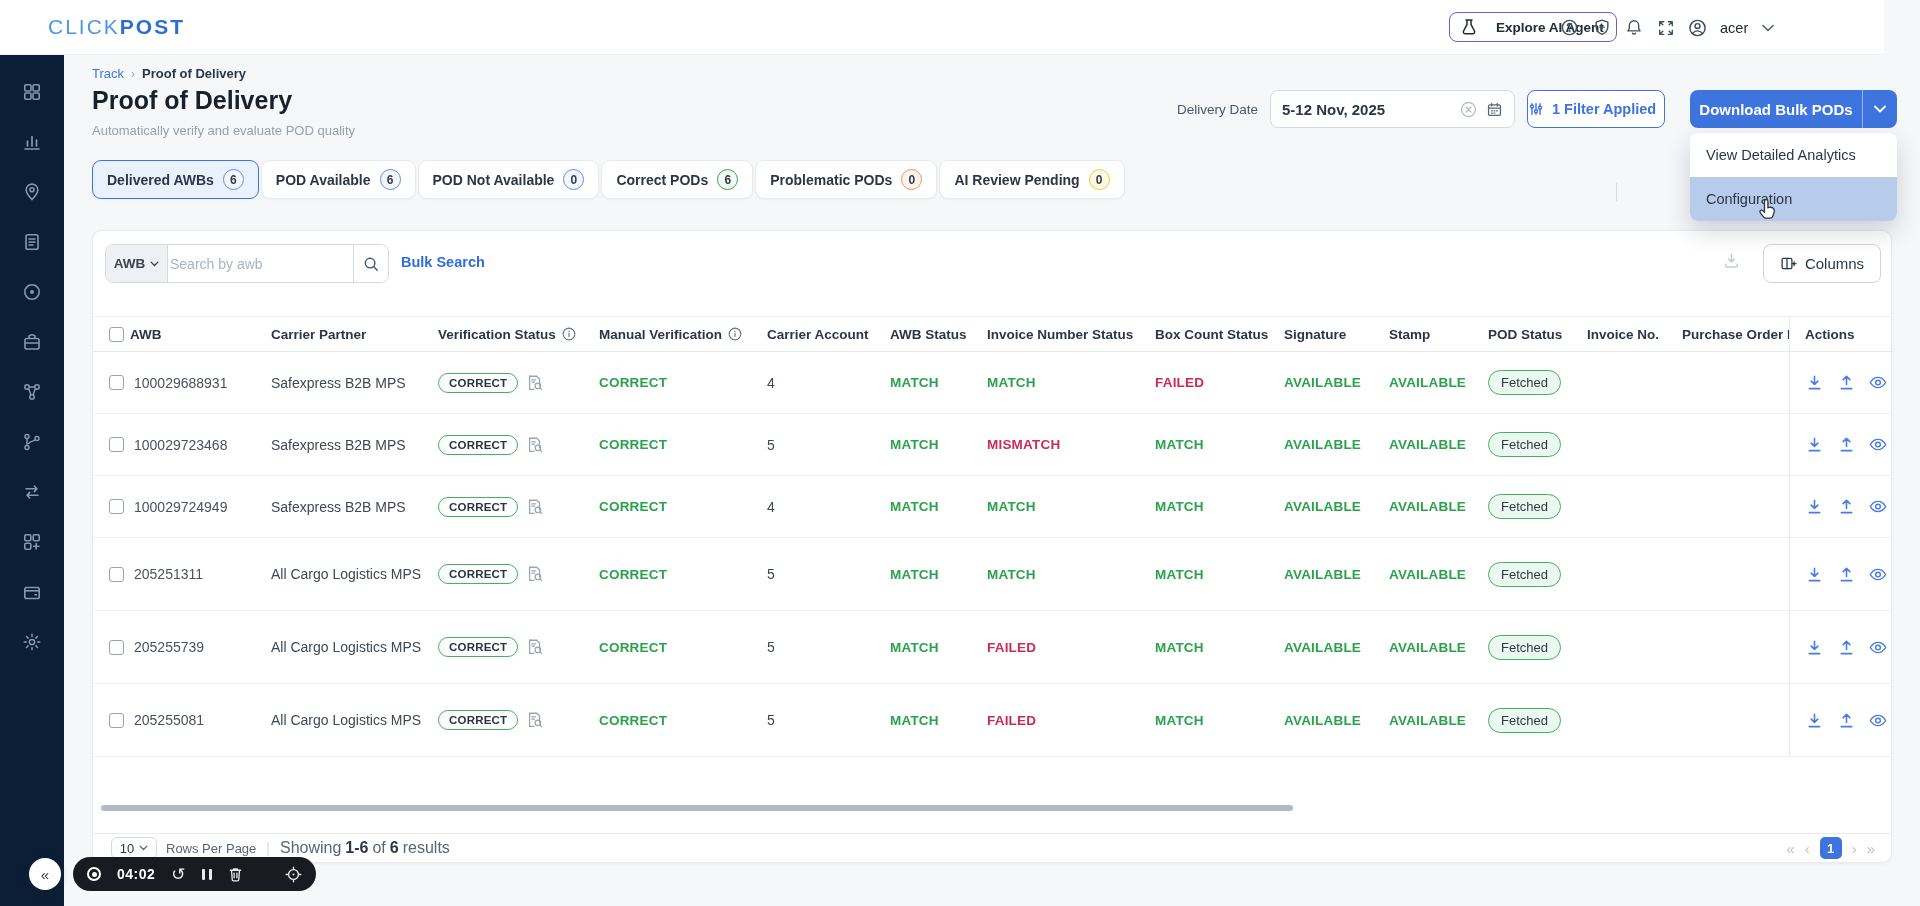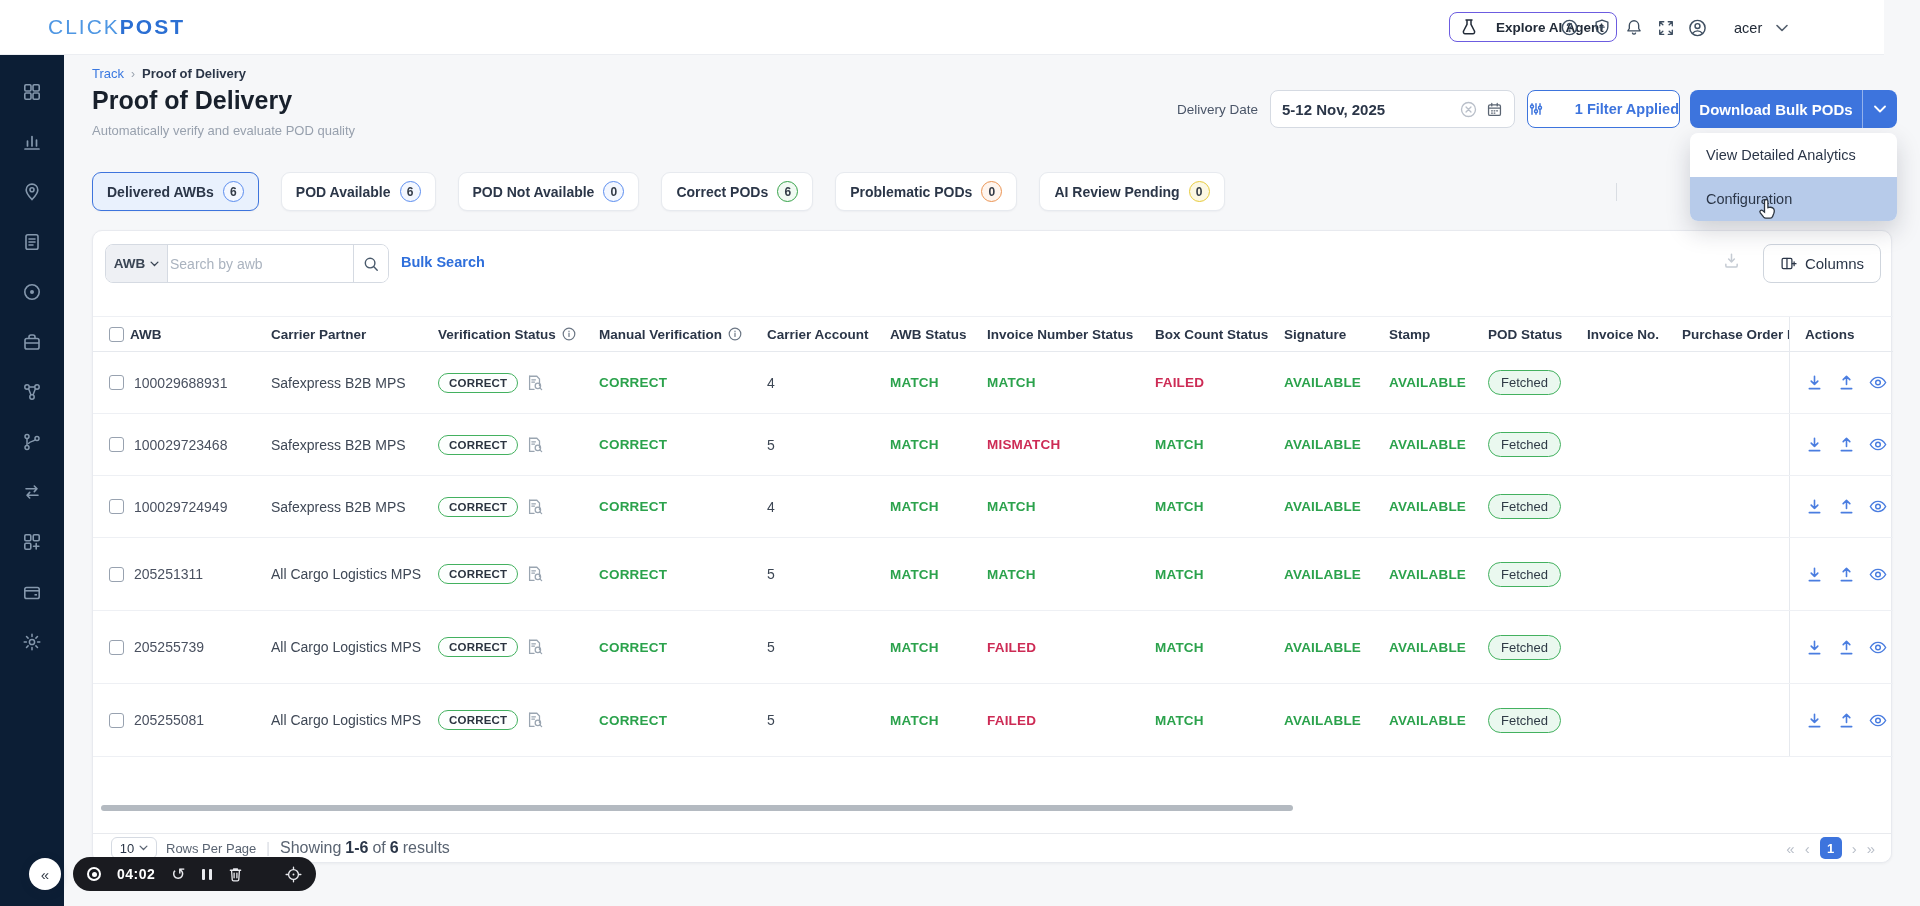--- a/index.html
+++ b/index.html
@@ -9,52 +9,52 @@
 
   
   .topbar{position:absolute;left:0;top:0;width:1884px;height:55px;background:#fff;border-bottom:1px solid #eceef2;z-index:30}
   .logo{position:absolute;left:48px;top:15px;font-size:21px;letter-spacing:2px;white-space:nowrap}
   .logo .l1{color:#4f97e3;font-weight:500}
   .logo .l2{color:#2b6fd3;font-weight:800}
   .explore-btn{position:absolute;left:1449px;top:12px;height:30px;display:flex;align-items:center;gap:20px;padding:8px 12px;border:1.6px solid #6c5ce0;border-radius:8px;background:#fff;cursor:pointer}
   .explore-btn span{font-size:13.5px;font-weight:700;color:#222b38}
   .top-icons{position:absolute;left:1560px;top:11px;height:33px;display:flex;align-items:center;gap:13px}
   .tico{width:19px;height:19px;display:flex;align-items:center;justify-content:center;color:#3e4e60;cursor:pointer}
-  .acer{font-size:14.5px;color:#222b38;margin-left:14px}
+  .acer{font-size:14.5px;color:#222b38;margin-left:0}
 
   
   .sidebar{position:absolute;left:0;top:55px;width:64px;height:851px;background:#0c1e35;z-index:20;padding-top:12px}
   .sico{width:64px;height:50px;display:flex;align-items:center;justify-content:center;color:#8598ad;cursor:pointer}
 
   
   .crumb{position:absolute;left:92px;top:66px;font-size:13px;display:flex;align-items:center;gap:7px;z-index:2}
   .crumb .c-link{color:#3a78e0;cursor:pointer}
   .crumb .c-sep{color:#9aa3af;font-size:12px}
   .crumb .c-cur{color:#2b3648;font-weight:700}
   .page-title{position:absolute;left:92px;top:86px;font-size:25px;font-weight:700;color:#18202c}
   .page-sub{position:absolute;left:92px;top:123px;font-size:13px;color:#98a1ae}
 
   
   .dd-label{position:absolute;left:1140px;top:102px;width:118px;text-align:right;font-size:13.5px;color:#4a5568}
   .date-input{position:absolute;left:1270px;top:90px;width:245px;height:38px;background:#fff;border:1px solid #d5dae2;border-radius:8px;display:flex;align-items:center;padding:0 11px;gap:9px;cursor:pointer}
   .date-input .dval{font-size:15px;font-weight:700;color:#2b3648;flex:1}
-  .filter-btn{position:absolute;left:1527px;top:90px;width:153px;height:38px;border:1.4px solid #3d74dd;border-radius:8px;background:#fff;display:flex;align-items:center;justify-content:space-between;gap:8px;cursor:pointer}
+  .filter-btn{position:absolute;left:1527px;top:90px;width:138px;height:38px;border:1.4px solid #3d74dd;border-radius:8px;background:#fff;display:flex;align-items:center;justify-content:flex-start;gap:8px;cursor:pointer}
   .filter-btn span{font-size:14.5px;font-weight:700;color:#3d74dd}
   .dl-btn{position:absolute;left:1690px;top:90px;width:207px;height:38px;background:#3d74dd;border-radius:8px;display:flex;align-items:stretch;cursor:pointer;z-index:40}
   .dl-main{flex:1;display:flex;align-items:center;justify-content:center;font-size:15px;font-weight:700;color:#fff;border-right:1px solid rgba(255,255,255,.45)}
   .dl-caret{width:34px;display:flex;align-items:center;justify-content:center;color:#fff}
 
   
   .menu{position:absolute;left:1690px;top:133px;width:207px;background:#fff;border-radius:8px;box-shadow:0 10px 24px rgba(20,30,50,.18);z-index:50;overflow:hidden}
   .menu-item{height:44px;display:flex;align-items:center;padding:0 16px;font-size:14.5px;color:#2b3648;cursor:pointer}
   .menu-item.hl{background:#b7cbea}
   .cursor{position:absolute;left:1757px;top:197px;z-index:60;pointer-events:none}
 
   
-  .tabs{position:absolute;left:92px;top:172px;display:flex;gap:22px;z-index:2}
+  .tabs{position:absolute;left:92px;top:160px;display:flex;gap:2px;z-index:2}
   .tab{height:39px;display:flex;align-items:center;gap:9px;padding:0 14px;background:#fff;border:1px solid #e7eaef;border-radius:9px;cursor:pointer;box-shadow:0 1px 2px rgba(25,35,55,.04)}
   .tab.active{background:#e9f1fd;border:1.6px solid #3d74dd}
   .tab .tlabel{font-size:14px;font-weight:700;color:#2b3648;white-space:nowrap}
   .badge{min-width:21px;height:21px;border-radius:50%;display:flex;align-items:center;justify-content:center;font-size:12px;font-weight:700;color:#333b47}
   .badge.blue{border:1.5px solid #5b8def;background:#f3f7ff}
   .badge.green{border:1.5px solid #37a34a;background:#f1faf3}
   .badge.orange{border:1.5px solid #eb9453;background:#fff5ee}
   .badge.yellow{border:1.5px solid #e7cb3c;background:#fcf8e3}
   .tabs-div{position:absolute;left:1616px;top:183px;width:1px;height:18px;background:#d9dde3}
 

